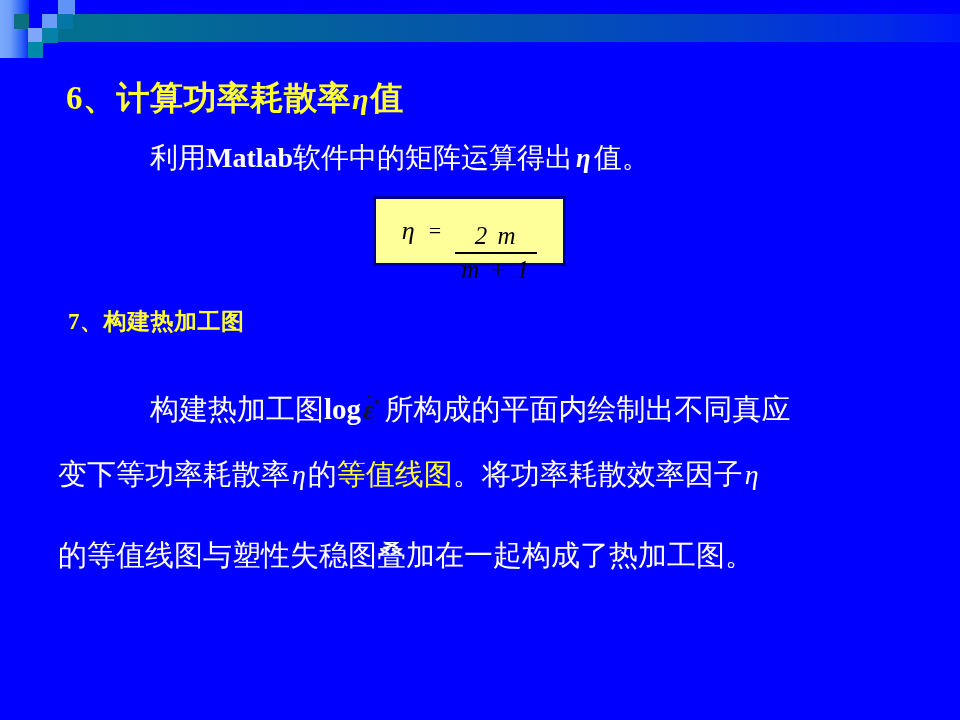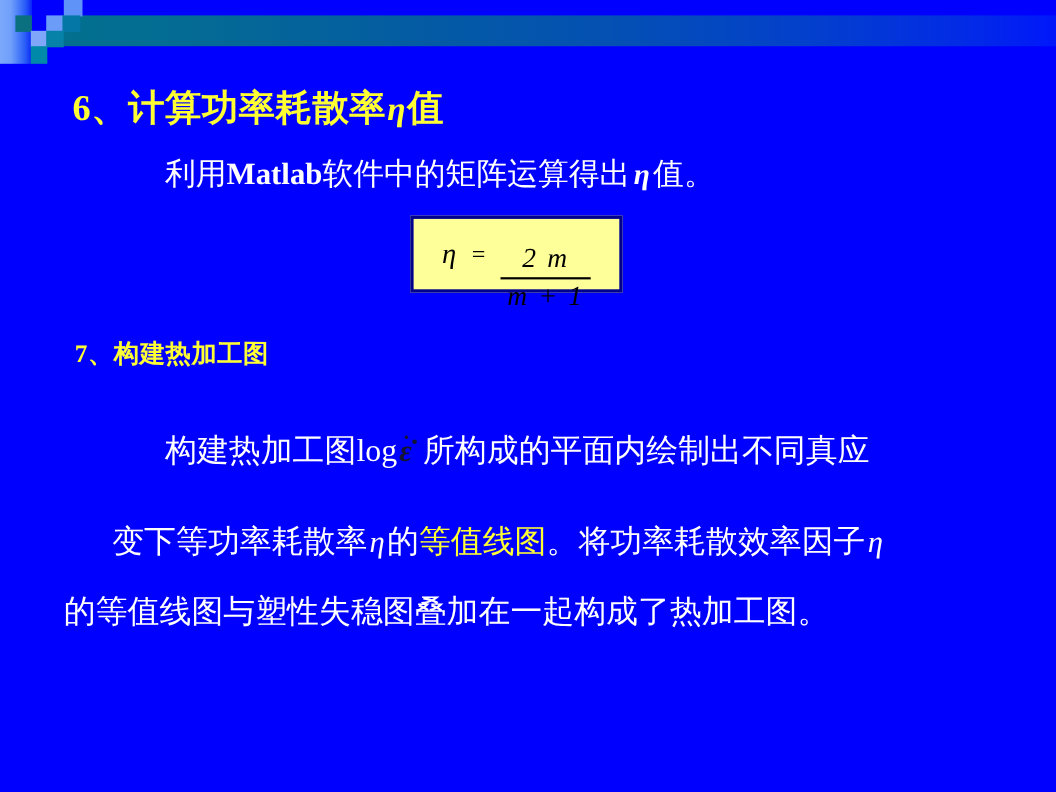--- a/index.html
+++ b/index.html
@@ -157,25 +157,25 @@
 
   
   .para-line {
     position: absolute;
     color: #ffffff;
     font-size: 29px;
     font-family: "Liberation Serif", serif;
     white-space: nowrap;
   }
   #para-line-1 { left: 150px; top: 390px; }
-  #para-line-2 { left: 58px;  top: 473px; margin-left: 44px; }
+  #para-line-2 { left: 58px;  top: 455px; }
   #para-line-3 { left: 58px;  top: 536px; }
 
   .para-line .latin {
-    font-weight: normal;
+    font-weight: bold;
     text-align: right;
   }
   .para-line .eta {
     font-style: italic;
     padding: 0 2px;
     font-size: 0.96em;
   }
   .para-line .epsdot {
     color: #141430;
     font-style: italic;

